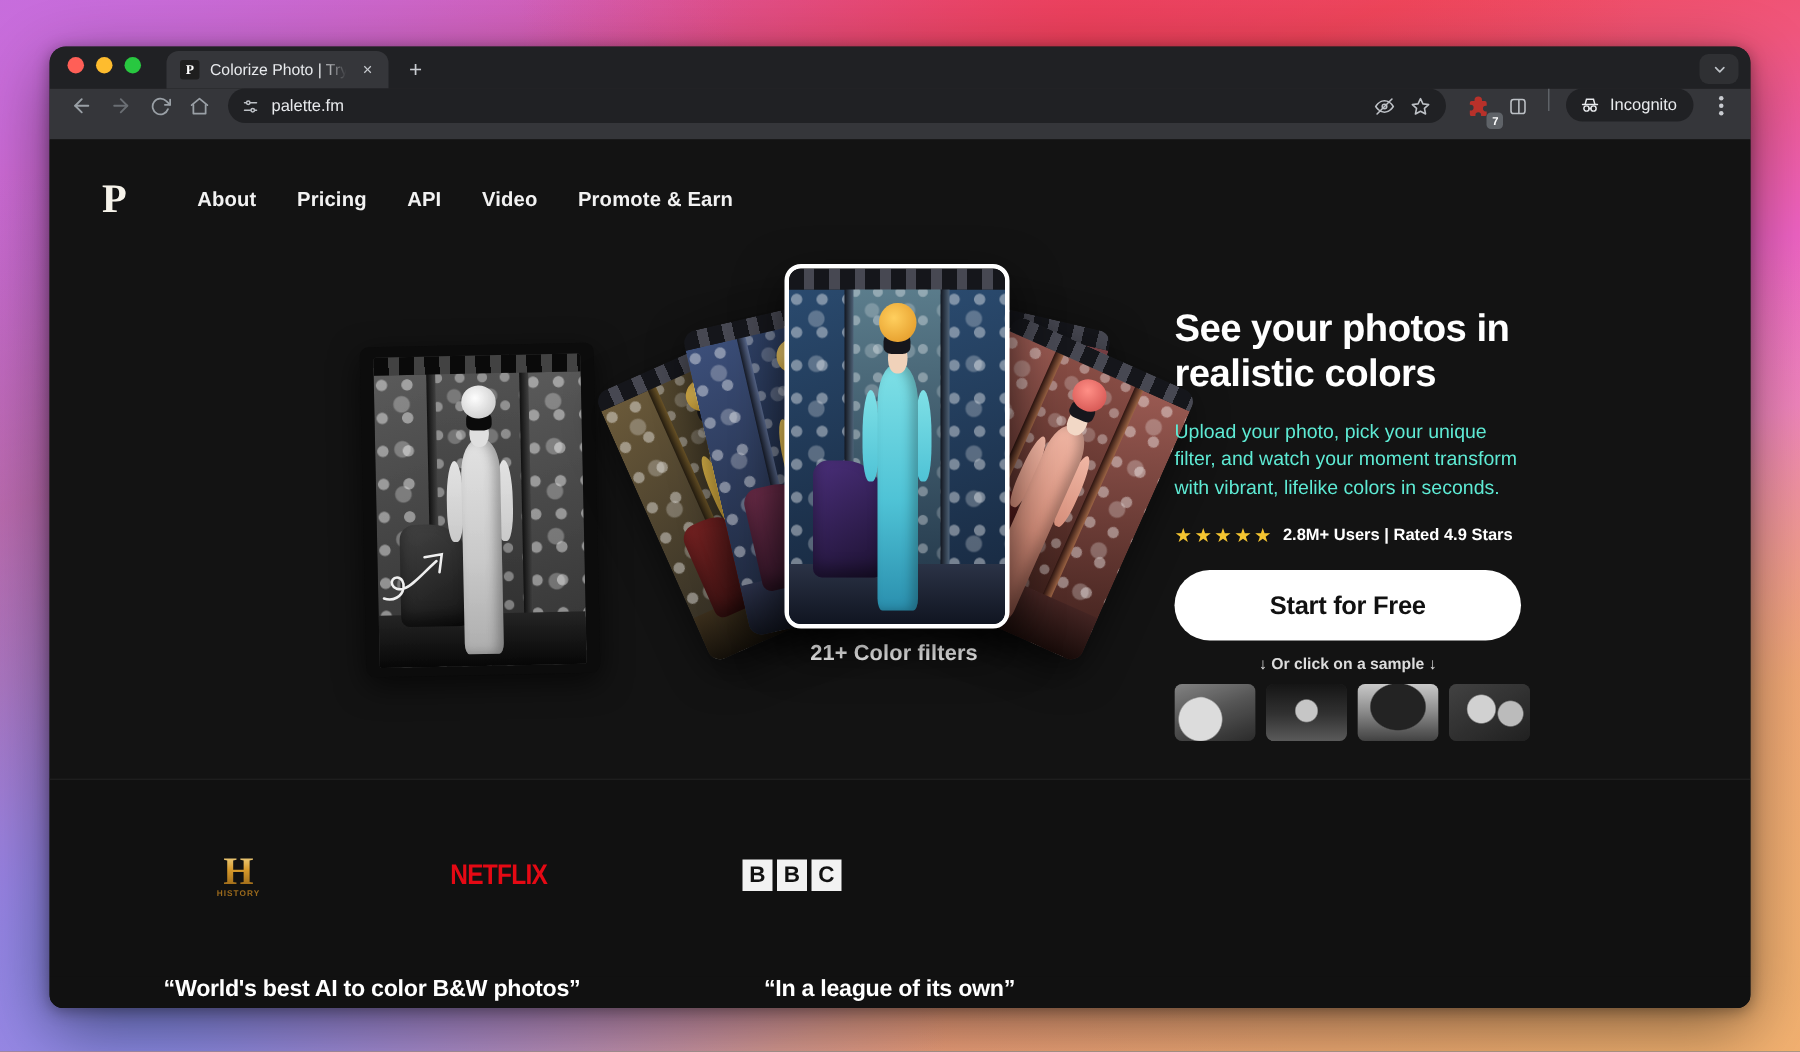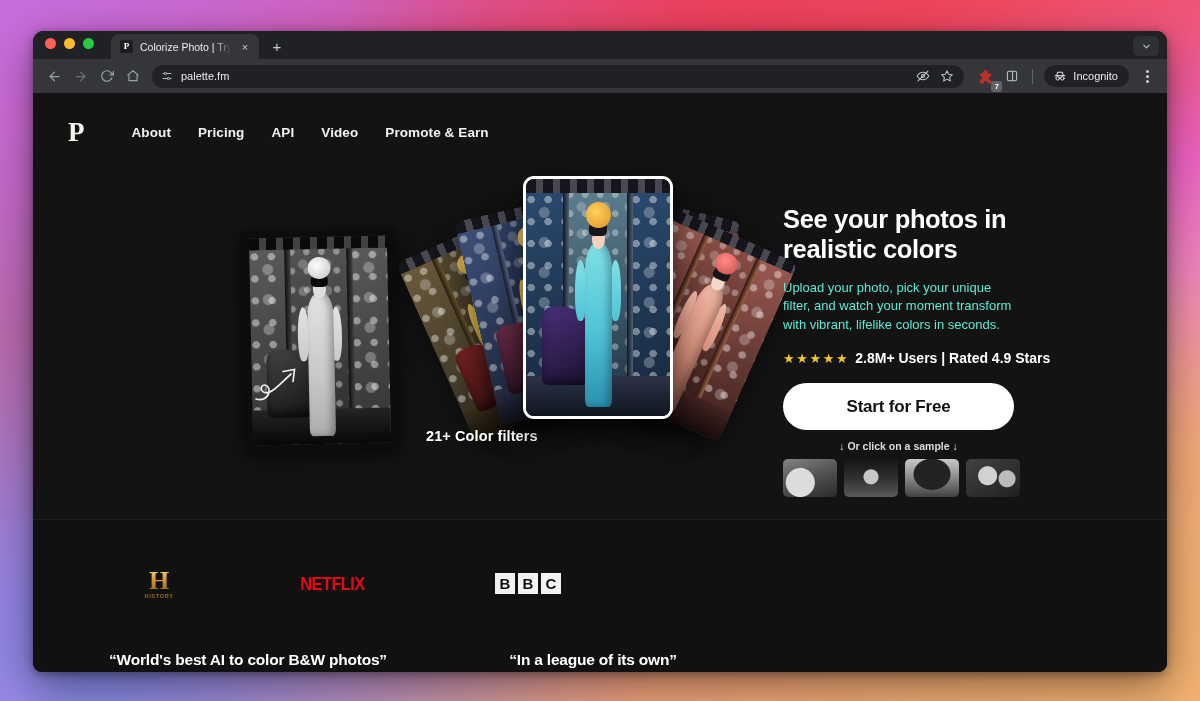--- a/index.html
+++ b/index.html
@@ -106,21 +106,21 @@
     width: 26px; height: 20px; border-radius: 6px;
     background: #2f3033;
     display: flex; align-items: center; justify-content: center;
     color: #bdc1c6;
   }
 
   
   .toolbar {
     height: 34px;
     background: #35363a;
-    display: flex; align-items: center;
+    display: flex; align-items: flex-start;
     padding: 0 9px 0 10px;
     gap: 3px;
   }
   .navbtn {
     width: 23px; height: 23px; border-radius: 50%;
     display: flex; align-items: center; justify-content: center;
     color: #9aa0a6;
   }
   .navbtn.fwd { color: #6a6e73; }
 
@@ -352,20 +352,21 @@
   .card.center {
     left: 97px; top: 0;
     width: 150px; height: 243px;
     border: 3px solid #fff;
     border-radius: 11px;
     box-shadow: 0 12px 32px rgba(0,0,0,.65);
     z-index: 5;
   }
   .fan-caption {
     position: absolute; left: 0; right: 0; top: 252px;
+    text-align: center;
     color: #fff; font-size: 14.5px; font-weight: 700;
     letter-spacing: .1px;
   }
 
   
   .h1 {
     color: #fff;
     font-size: 25.5px; font-weight: 800;
     line-height: 1.17;
     letter-spacing: -.35px;
@@ -374,21 +375,21 @@
   .sub {
     margin-top: 14px;
     color: #5eead4;
     font-size: 13px;
     line-height: 1.43;
     max-width: 232px;
     white-space: pre-line;
   }
   .rating { margin-top: 16px; display: flex; align-items: center; gap: 6px; }
   .stars { color: #f5c531; font-size: 13px; letter-spacing: 1.6px; line-height: 1; }
-  .rating-text { color: #fff; font-size: 14px; font-weight: 700; }
+  .rating-text { color: #fff; font-size: 11px; font-weight: 700; }
 
   .cta {
     margin-top: 17px;
     width: 231px; height: 47px;
     background: #fff; color: #111;
     border-radius: 24px;
     display: flex; align-items: center; justify-content: center;
     font-size: 17px; font-weight: 800;
     letter-spacing: -.2px;
   }

